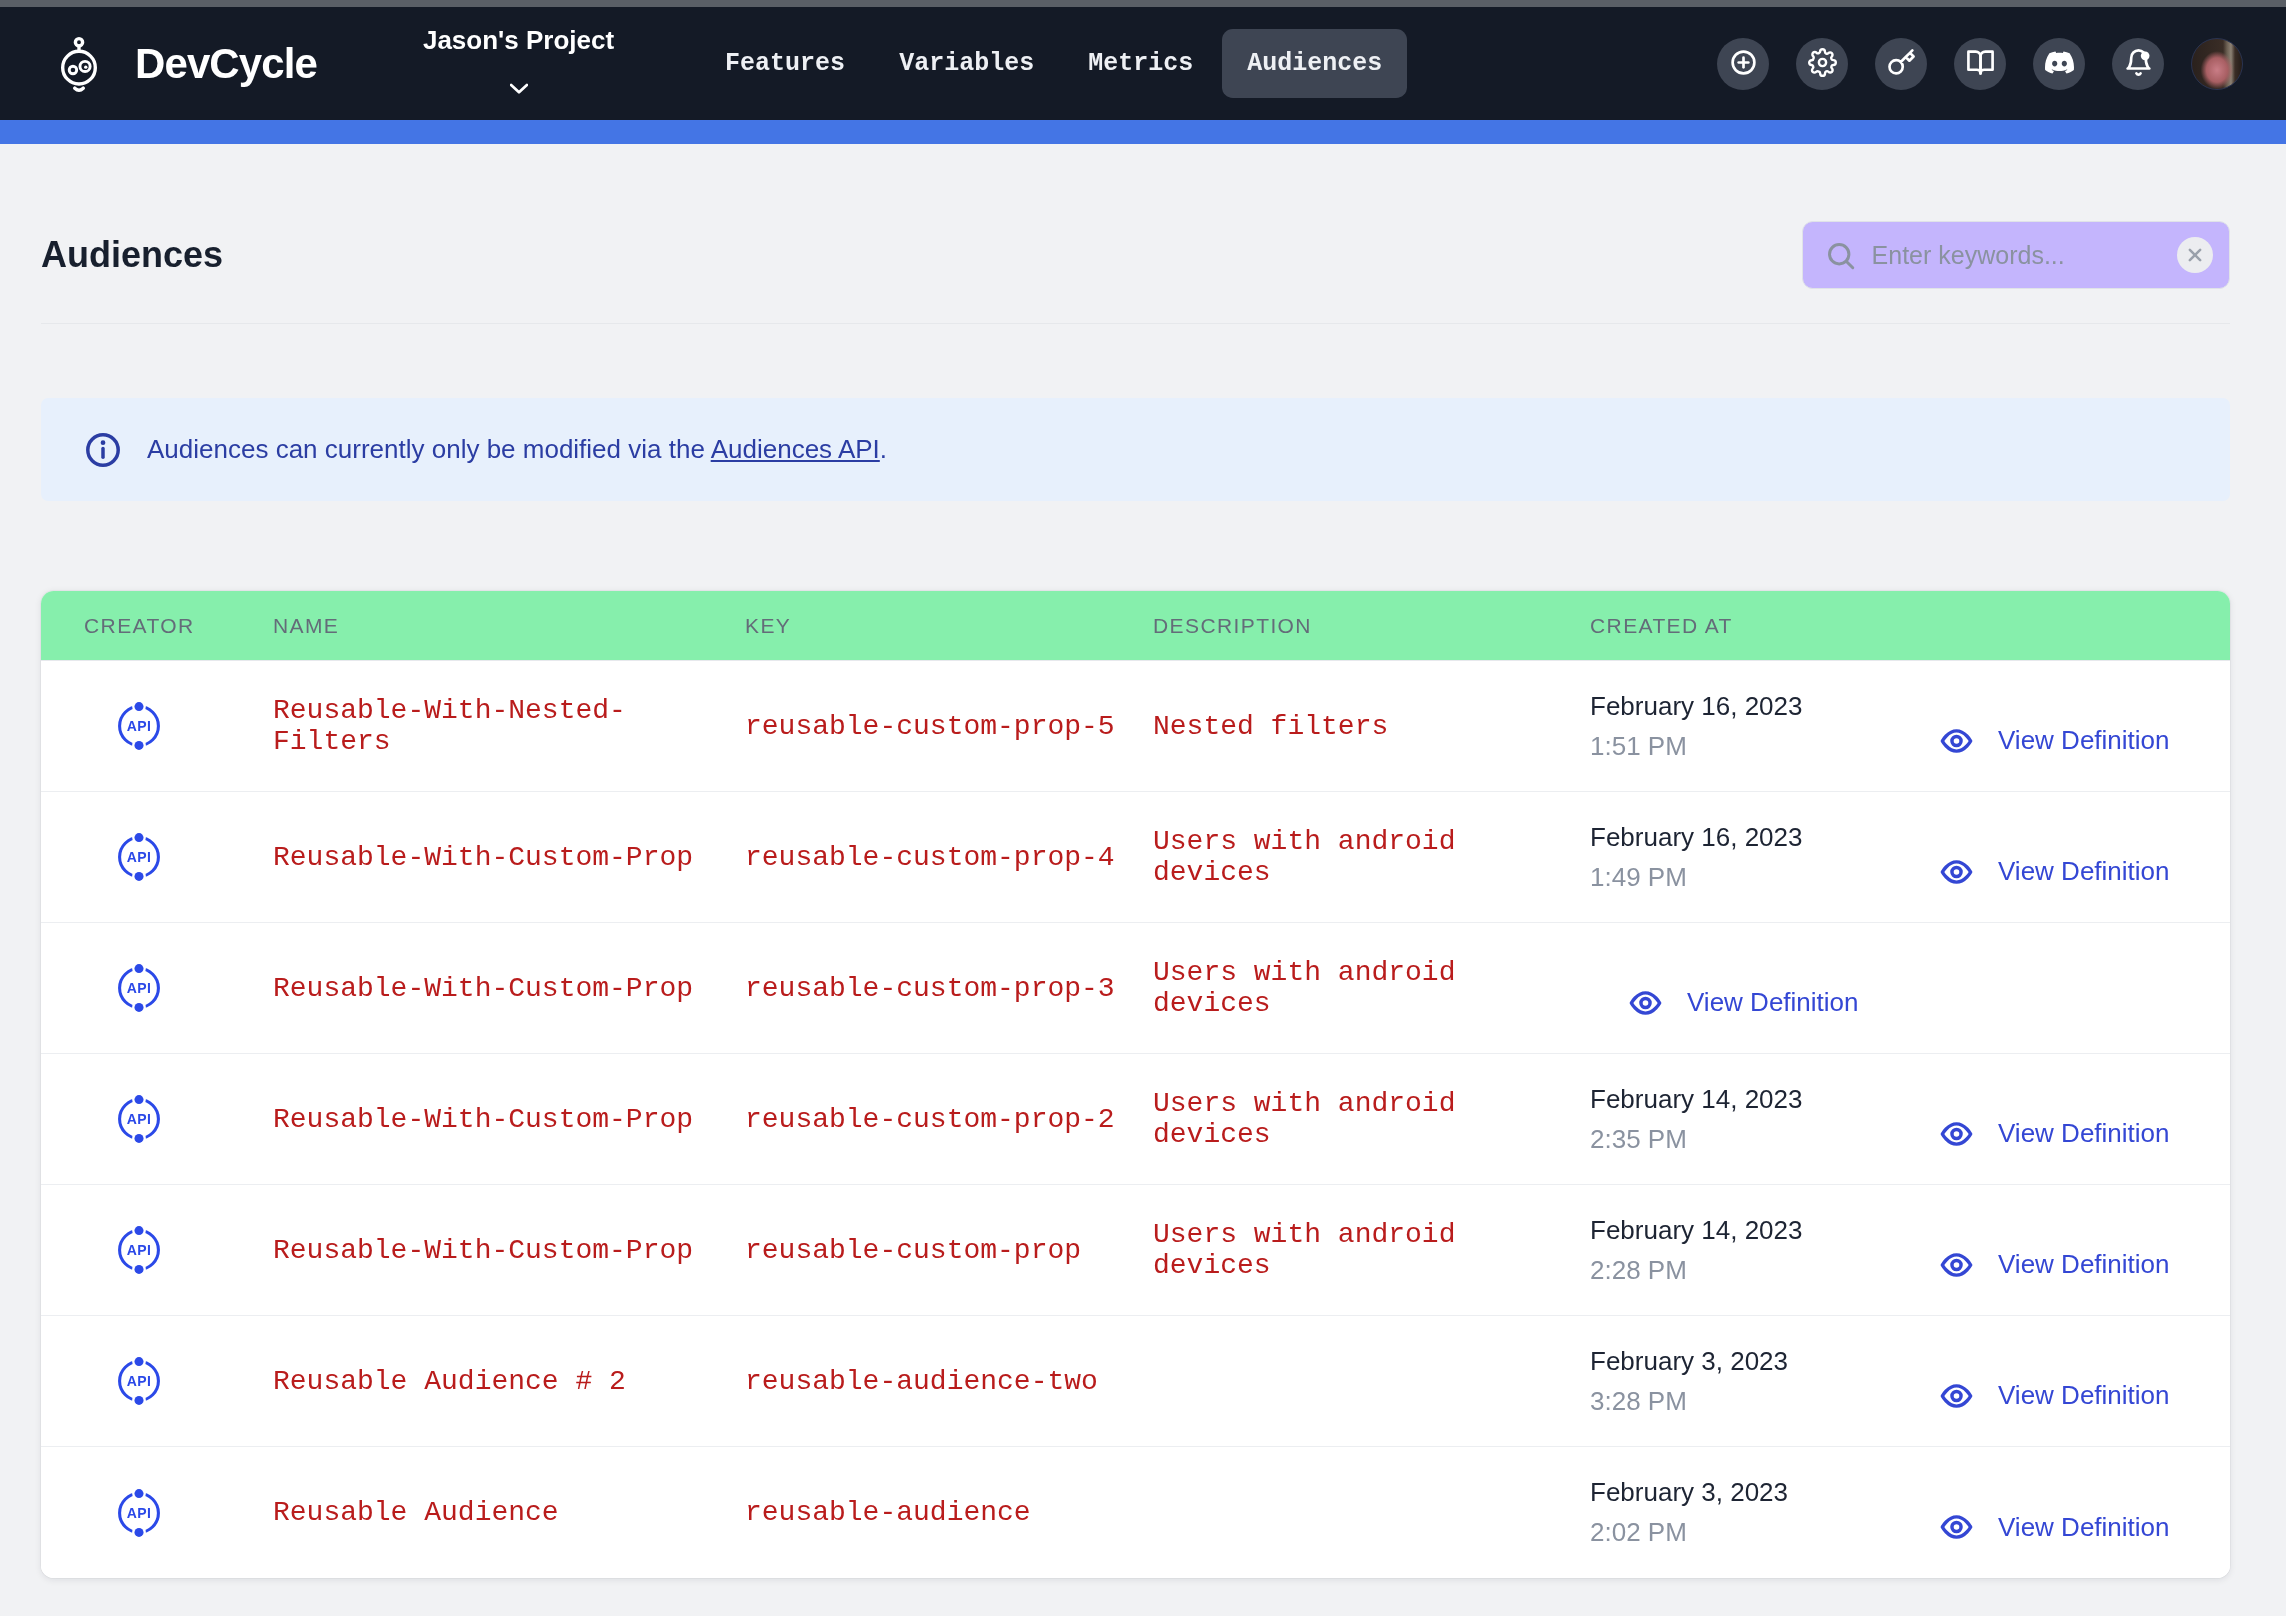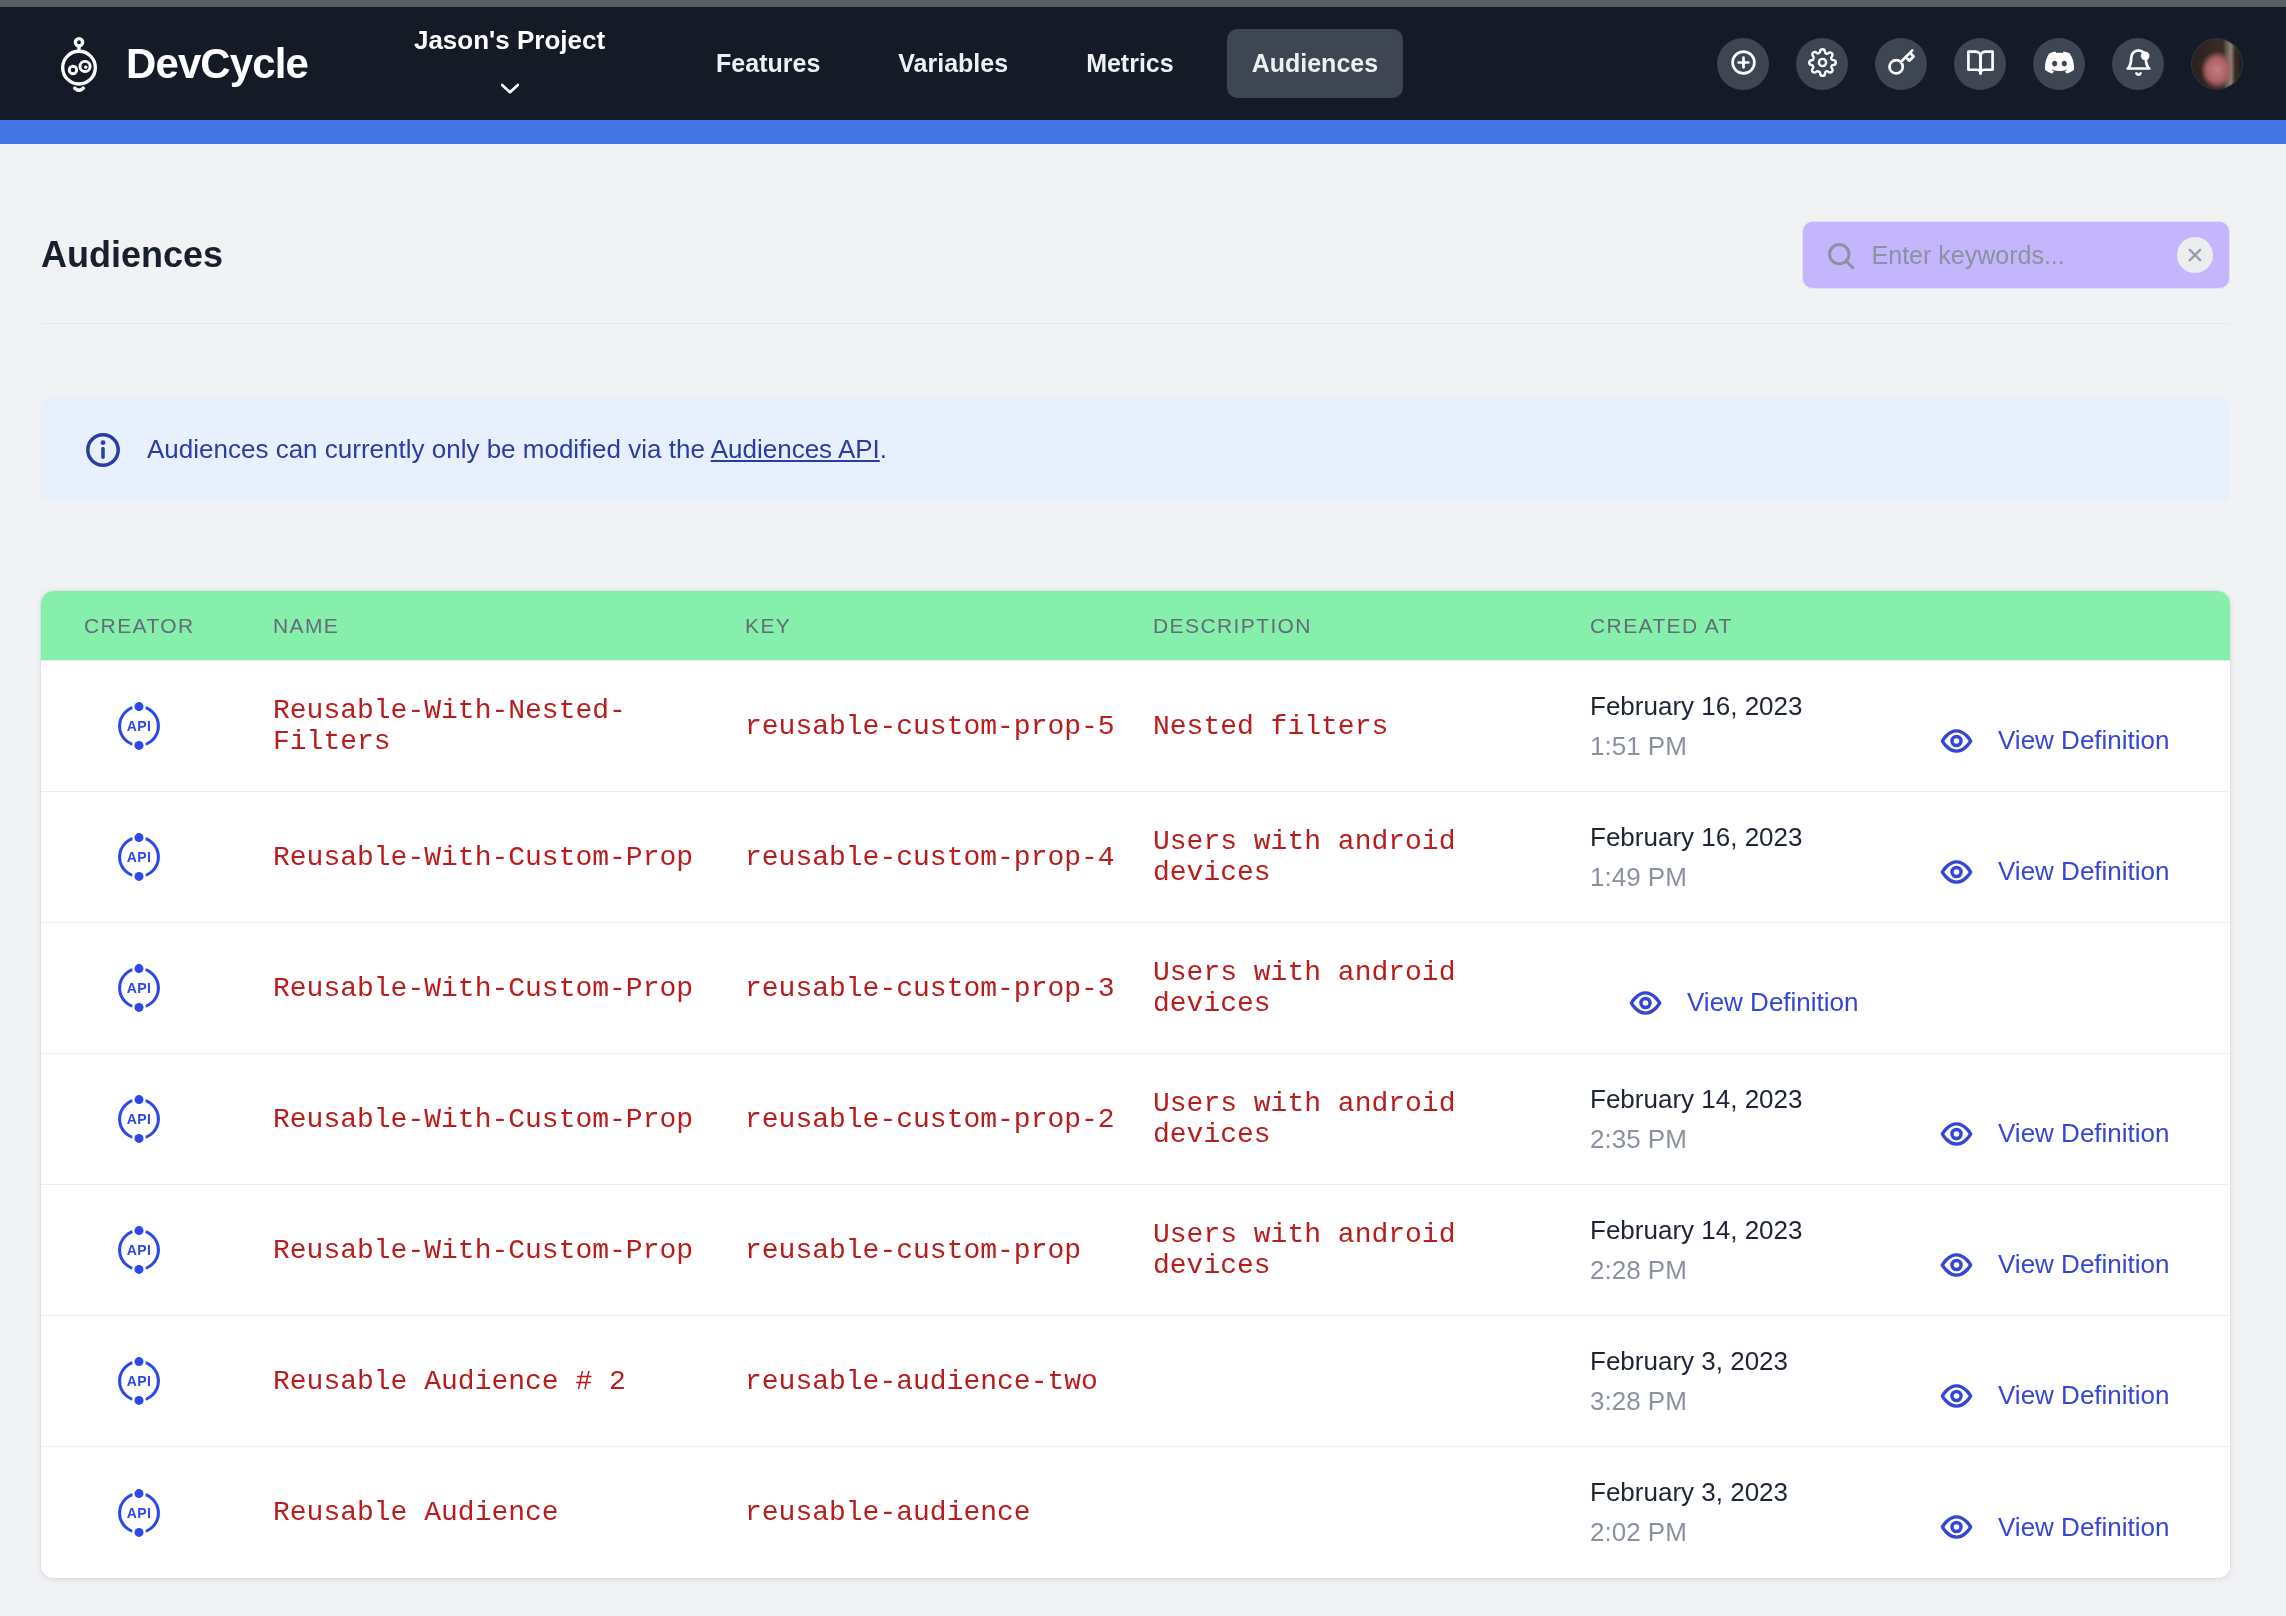--- a/index.html
+++ b/index.html
@@ -14,31 +14,31 @@
   .top-strip { height: 7.2px; background: #5a5f66; }
 
   
   .navbar {
     height: 113px;
     background: var(--navbar-bg, #141a26);
     display: flex;
     align-items: center;
     padding: 0 43px 0 50px;
   }
-  .brand { display: flex; align-items: center; gap: 18px; cursor: pointer; justify-content: center; }
+  .brand { display: flex; align-items: center; gap: 27px; cursor: pointer; justify-content: center; }
   .brand svg { display: block; }
   .brand-text { color: #ffffff; font-size: 42px; font-weight: 800; letter-spacing: -0.9px; }
   .project {
     margin-left: 106px;
     display: flex; align-items: center; gap: 14.4px;
     color: #ffffff; font-size: 26px; font-weight: 600;
     cursor: pointer;
     flex-direction: column;
   }
-  .nav-tabs { display: flex; margin-left: 86px; gap: 28px; align-items: center; }
+  .nav-tabs { display: flex; margin-left: 86px; gap: 4px; align-items: center; font-family: Liberation Mono, monospace; }
   .nav-tab {
     color: #eef0f4; font-size: 25px; font-weight: 600;
     padding: 20px 25px; border-radius: 10.8px; cursor: pointer; white-space: nowrap;
   }
   .nav-tab.active { background: #3e4553; }
   .nav-actions { margin-left: auto; display: flex; align-items: center; gap: 27px; }
   .icon-btn {
     width: 52px; height: 52px; border-radius: 50%;
     background: #3e4553; display: flex; align-items: center; justify-content: center;
     cursor: pointer; flex: 0 0 auto;

